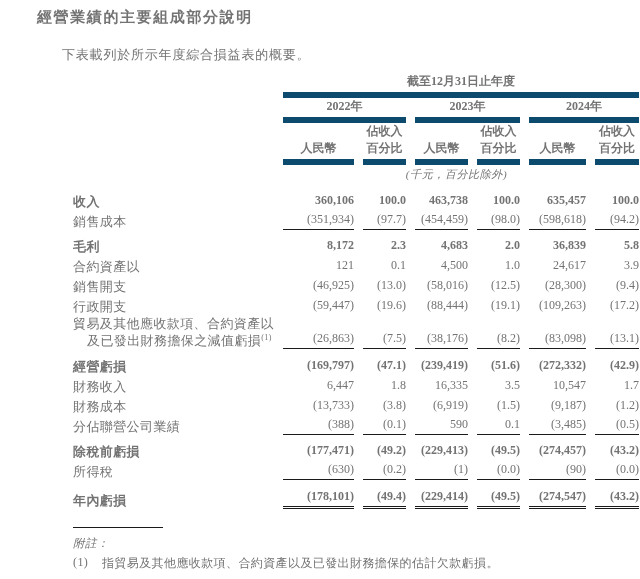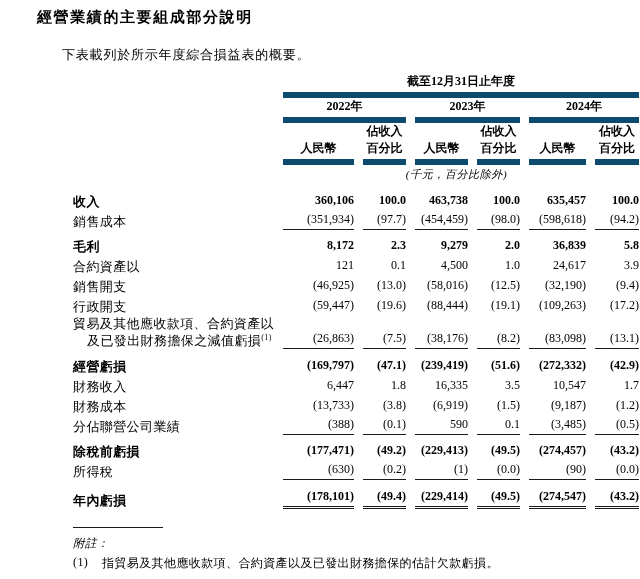--- a/index.html
+++ b/index.html
@@ -2,21 +2,21 @@
 <html><head>
 <meta charset="utf-8">
 <style>
   * { box-sizing: border-box; margin: 0; padding: 0; }
   html, body { background: #ffffff; }
   .page {
     position: relative;
     width: 640px;
     height: 579px;
     background: #ffffff;
-    color: #000000;
+    color: #737373;
     font-family: "Liberation Serif", "DejaVu Serif", serif;
     overflow: hidden;
   }
   .doc-title {
     position: absolute;
     left: 37px;
     top: 8px;
     font-size: 15px;
     font-weight: 700;
     letter-spacing: 1.6px;
@@ -205,21 +205,21 @@
           <td class="lbl">
             <div>毛利</div>
           </td>
           <td class="num">
             <div class="cl">8,172</div>
           </td>
           <td class="num">
             <div class="cl">2.3</div>
           </td>
           <td class="num">
-            <div class="cl">9,279</div>
+            <div class="cl">4,683</div>
           </td>
           <td class="num">
             <div class="cl">2.0</div>
           </td>
           <td class="num">
             <div class="cl">36,839</div>
           </td>
           <td class="num">
             <div class="cl">5.8</div>
           </td>
@@ -257,21 +257,21 @@
           <td class="num">
             <div class="cl">(13.0)</div>
           </td>
           <td class="num">
             <div class="cl">(58,016)</div>
           </td>
           <td class="num">
             <div class="cl">(12.5)</div>
           </td>
           <td class="num">
-            <div class="cl">(32,190)</div>
+            <div class="cl">(28,300)</div>
           </td>
           <td class="num">
             <div class="cl">(9.4)</div>
           </td>
         </tr>
         <tr class="datarow">
           <td class="lbl">
             <div>行政開支</div>
           </td>
           <td class="num">

